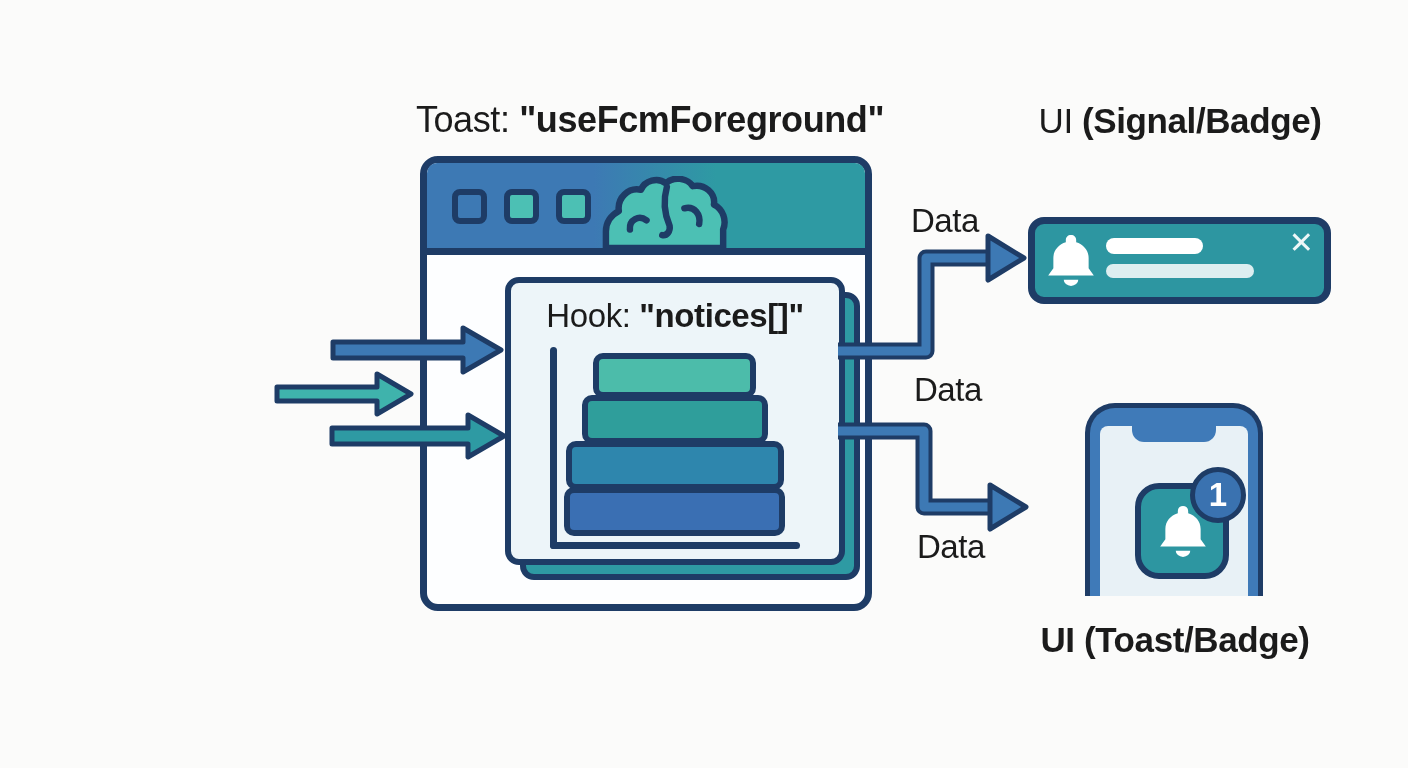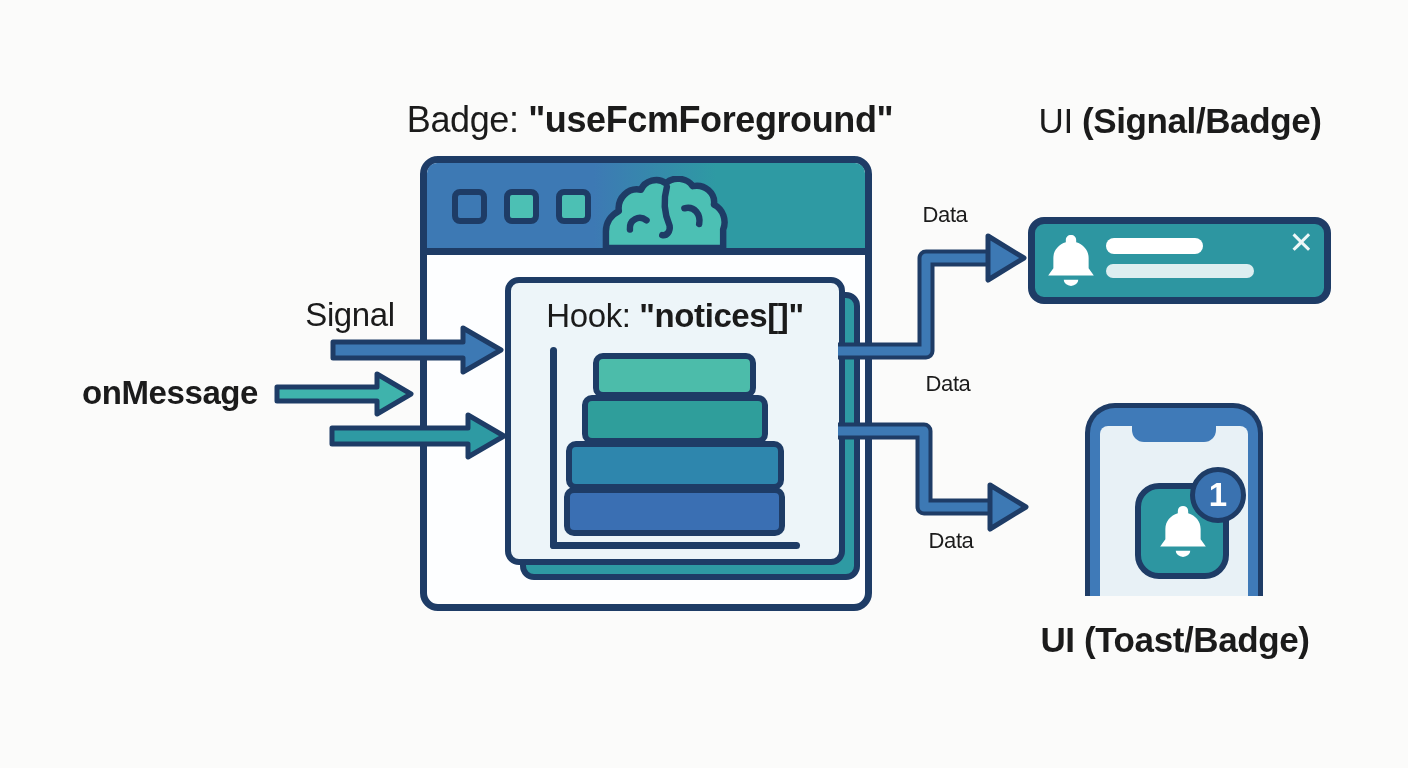--- a/index.html
+++ b/index.html
@@ -13,21 +13,21 @@
   html,body{width:1408px;height:768px;}
   body{background:var(--page_bg);font-family:"Liberation Sans","DejaVu Sans",sans-serif;color:var(--text);overflow:hidden;}
   .scene{position:relative;width:1408px;height:768px;}
   .t{position:absolute;font-size:35px;letter-spacing:-0.4px;text-align:center;white-space:nowrap;z-index:6;}
   .t b{font-weight:700;}
   .hook-title{left:340px;top:99px;width:620px;font-size:36px;}
   .ui-top{left:1020px;top:101px;width:320px;}
   .ui-bottom{left:1000px;top:620px;width:350px;font-weight:700;}
   .signal{left:280px;top:296px;width:140px;font-size:33px;}
   .onmessage{left:55px;top:374px;width:230px;font-size:33px;font-weight:700;}
-  .data-lbl{width:110px;font-size:22px;}
+  .data-lbl{width:110px;font-size:33px;}
   .d1{left:890px;top:202px;} .d2{left:893px;top:371px;} .d3{left:896px;top:528px;}
 
   
   .window{position:absolute;left:420px;top:156px;width:452px;height:455px;background:var(--window_bg);
           border:7px solid var(--navy);border-radius:18px;z-index:1;}
   .win-header{position:absolute;left:0;top:0;right:0;height:92px;border-bottom:7px solid var(--navy);
               background:linear-gradient(90deg,var(--blue) 38%,var(--teal) 66%);border-radius:10px 10px 0 0;overflow:hidden;}
   .sq{position:absolute;top:26px;width:35px;height:35px;border:6px solid var(--navy);border-radius:8px;}
   .sq1{left:25px;background:transparent;} .sq2{left:77px;background:var(--teal_bright);} .sq3{left:129px;background:var(--teal_bright);}
   .brain{position:absolute;left:158px;bottom:0;width:160px;height:72px;}
@@ -69,26 +69,24 @@
   .app-icon .bell{position:absolute;left:19px;top:15px;width:46px;height:56px;}
   .badge{position:absolute;left:90px;top:41px;width:56px;height:56px;background:var(--blue2);
          border:5px solid var(--navy);border-radius:50%;color:#fff;font-size:33px;font-weight:700;
          display:flex;align-items:center;justify-content:center;z-index:2;}
 </style>
 </head>
 <body>
 
 <div class="scene">
 
-  <div class="t hook-title"><span>Badge: </span><b>"useFcmForeground"</b></div>
+  <div class="t hook-title"><span>Toast: </span><b>"useFcmForeground"</b></div>
   <div class="t ui-top"><span>UI </span><b>(Signal/Badge)</b></div>
   <div class="t ui-bottom">UI (Toast/Badge)</div>
 
-  <div class="t signal">Signal</div>
-  <div class="t onmessage">onMessage</div>
   <div class="t data-lbl d1">Data</div>
   <div class="t data-lbl d2">Data</div>
   <div class="t data-lbl d3">Data</div>
 
   <div class="window">
     <div class="win-header">
       <div class="sq sq1"></div>
       <div class="sq sq2"></div>
       <div class="sq sq3"></div>
       <svg class="brain" viewBox="0 0 160 78">

